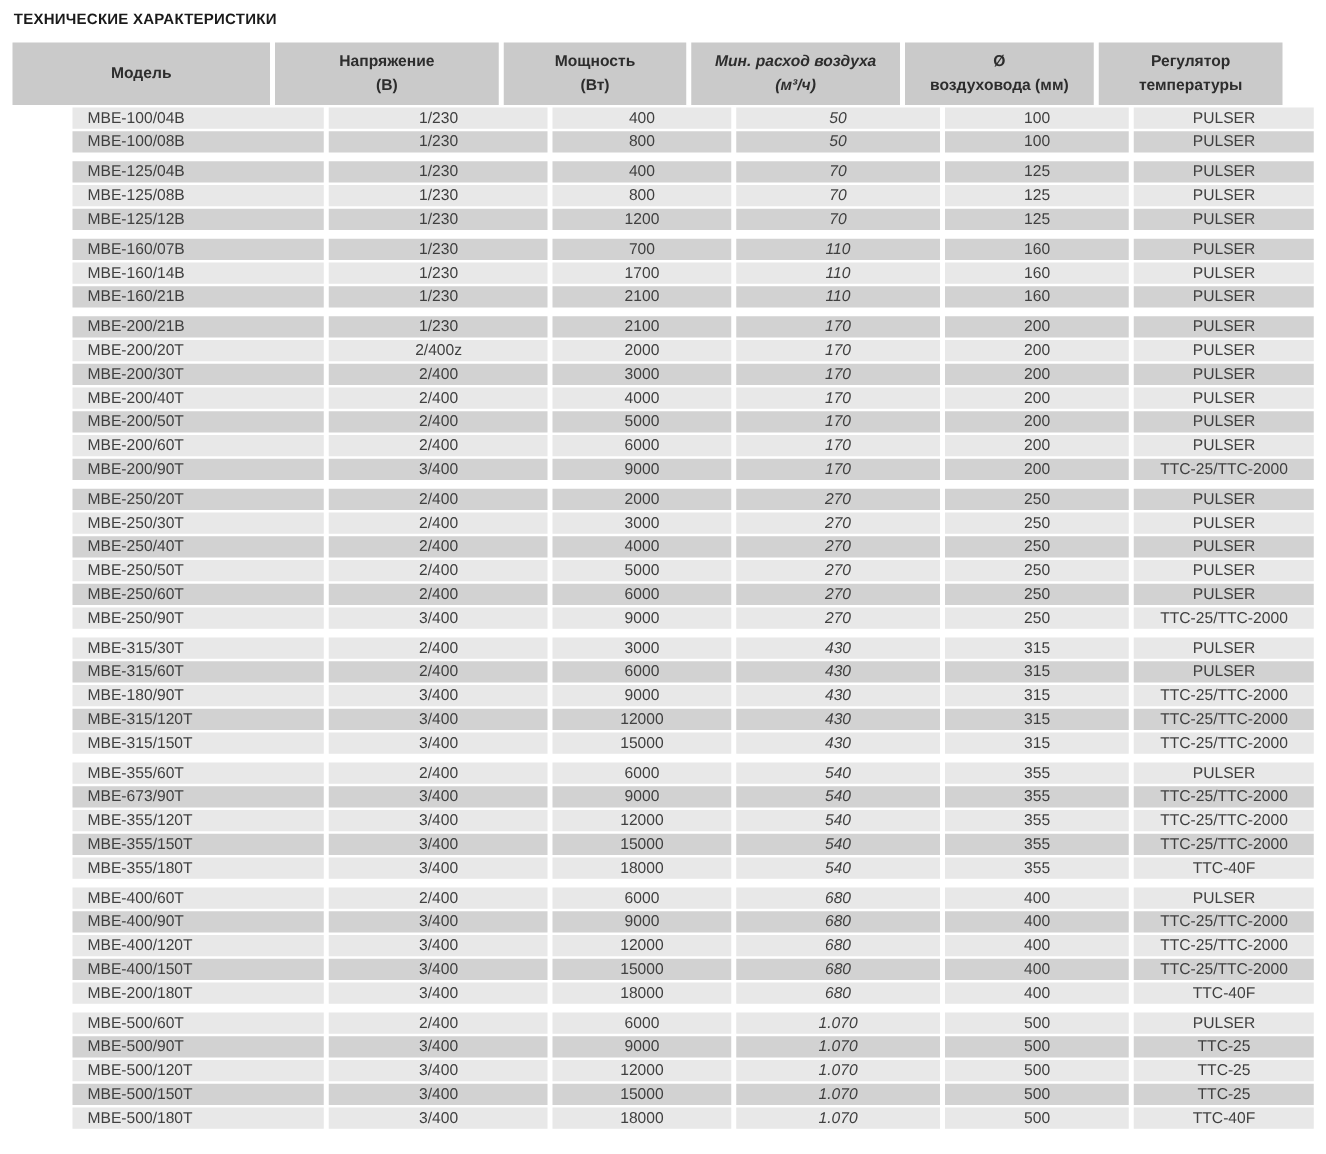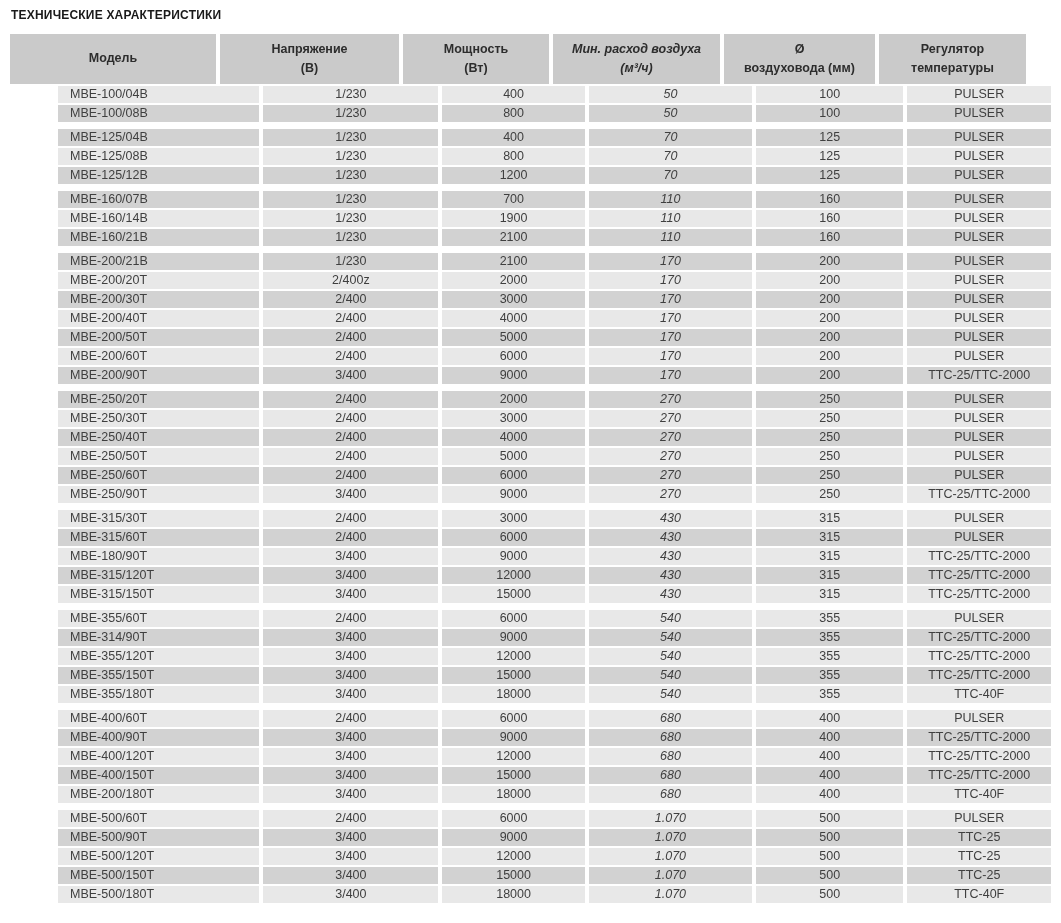--- a/index.html
+++ b/index.html
@@ -140,21 +140,21 @@
             <div class="cell c0 model">MBE-160/07B</div>
             <div class="cell c1">1/230</div>
             <div class="cell c2">700</div>
             <div class="cell c3">110</div>
             <div class="cell c4">160</div>
             <div class="cell c5">PULSER</div>
           </div>
           <div class="row light">
             <div class="cell c0 model">MBE-160/14B</div>
             <div class="cell c1">1/230</div>
-            <div class="cell c2">1900</div>
+            <div class="cell c2">1700</div>
             <div class="cell c3">110</div>
             <div class="cell c4">160</div>
             <div class="cell c5">PULSER</div>
           </div>
           <div class="row dark">
             <div class="cell c0 model">MBE-160/21B</div>
             <div class="cell c1">1/230</div>
             <div class="cell c2">2100</div>
             <div class="cell c3">110</div>
             <div class="cell c4">160</div>
@@ -314,21 +314,21 @@
         <div class="group">
           <div class="row light">
             <div class="cell c0 model">MBE-355/60T</div>
             <div class="cell c1">2/400</div>
             <div class="cell c2">6000</div>
             <div class="cell c3">540</div>
             <div class="cell c4">355</div>
             <div class="cell c5">PULSER</div>
           </div>
           <div class="row dark">
-            <div class="cell c0 model">MBE-314/90T</div>
+            <div class="cell c0 model">MBE-673/90T</div>
             <div class="cell c1">3/400</div>
             <div class="cell c2">9000</div>
             <div class="cell c3">540</div>
             <div class="cell c4">355</div>
             <div class="cell c5">TTC-25/TTC-2000</div>
           </div>
           <div class="row light">
             <div class="cell c0 model">MBE-355/120T</div>
             <div class="cell c1">3/400</div>
             <div class="cell c2">12000</div>

